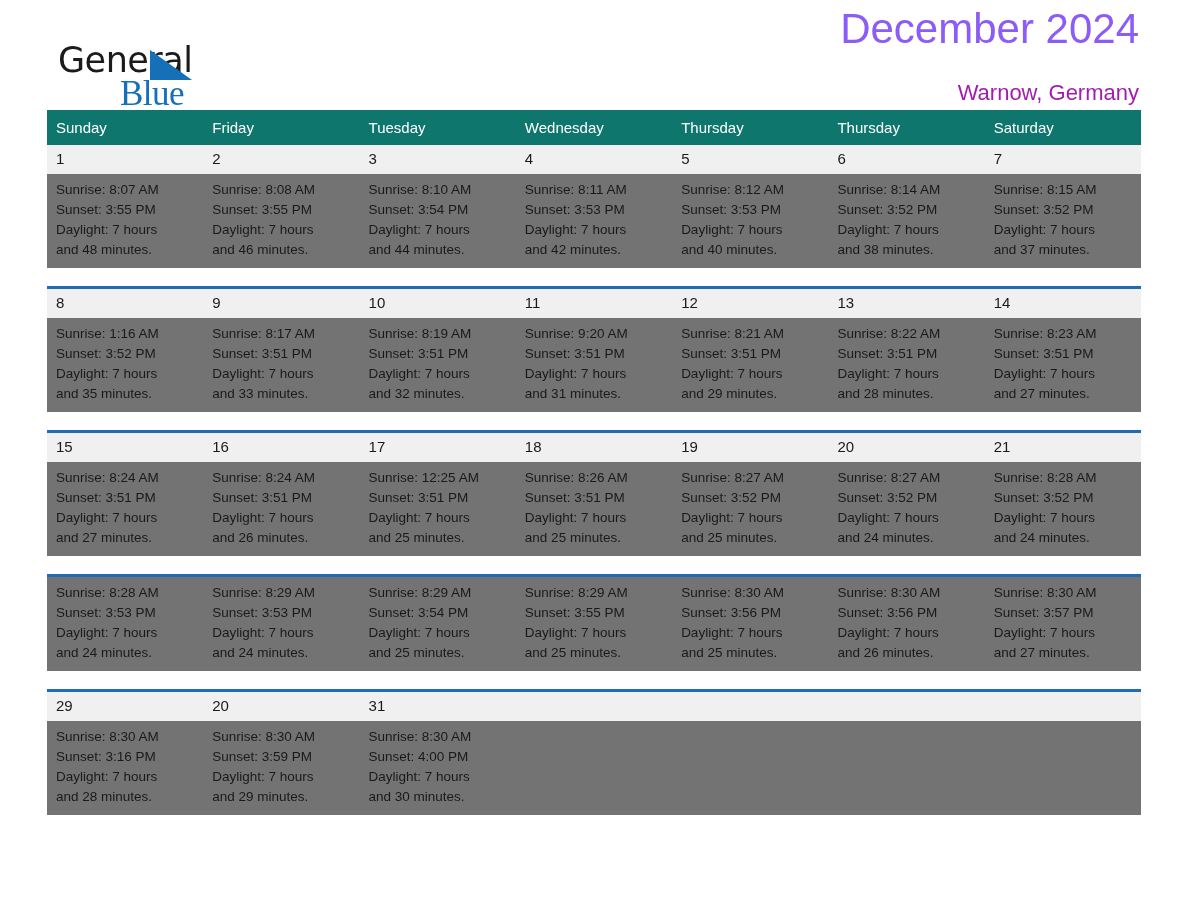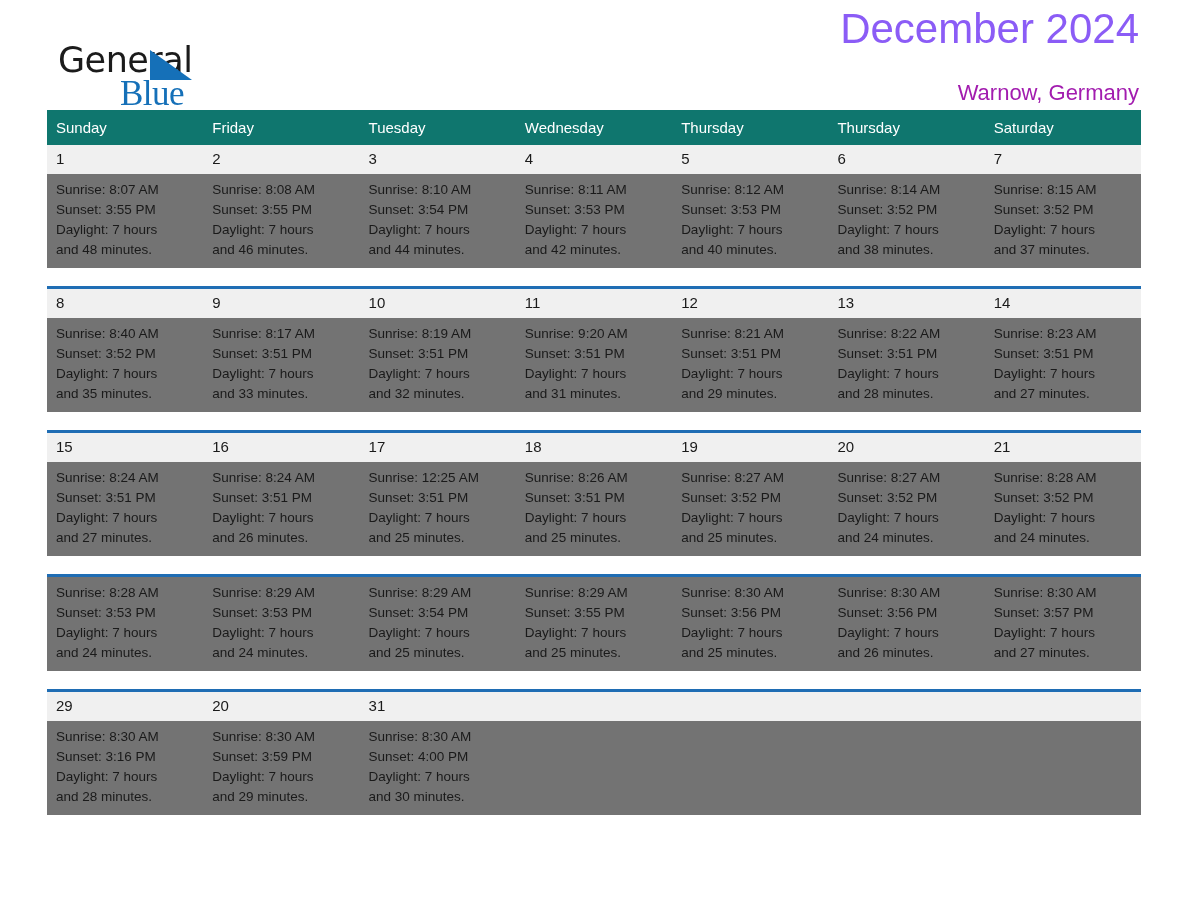--- a/index.html
+++ b/index.html
@@ -248,21 +248,21 @@
         <td>8</td>
         <td>9</td>
         <td>10</td>
         <td>11</td>
         <td>12</td>
         <td>13</td>
         <td>14</td>
       </tr>
       <tr class="info-row">
         <td>
-          <div class="info-line">Sunrise: 8:40 AM</div>
+          <div class="info-line">Sunrise: 1:16 AM</div>
           <div class="info-line">Sunset: 3:52 PM</div>
           <div class="info-line">Daylight: 7 hours</div>
           <div class="info-line">and 35 minutes.</div>
         </td>
         <td>
           <div class="info-line">Sunrise: 8:17 AM</div>
           <div class="info-line">Sunset: 3:51 PM</div>
           <div class="info-line">Daylight: 7 hours</div>
           <div class="info-line">and 33 minutes.</div>
         </td>

